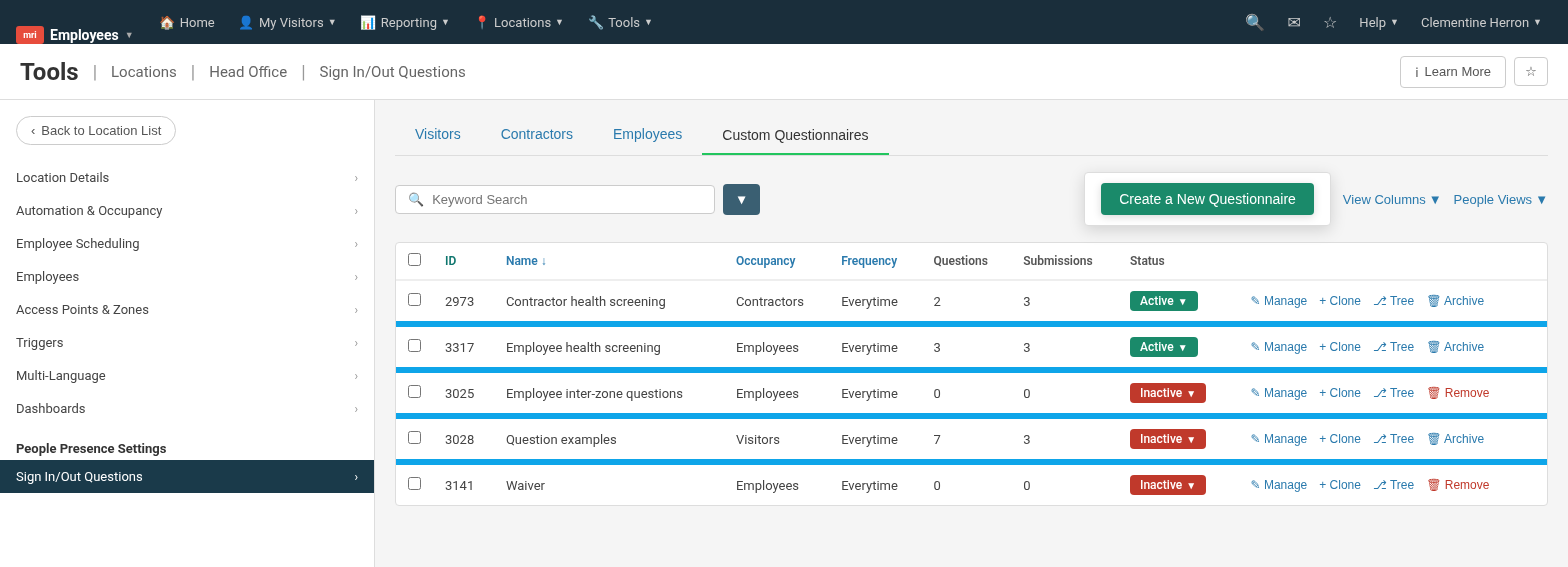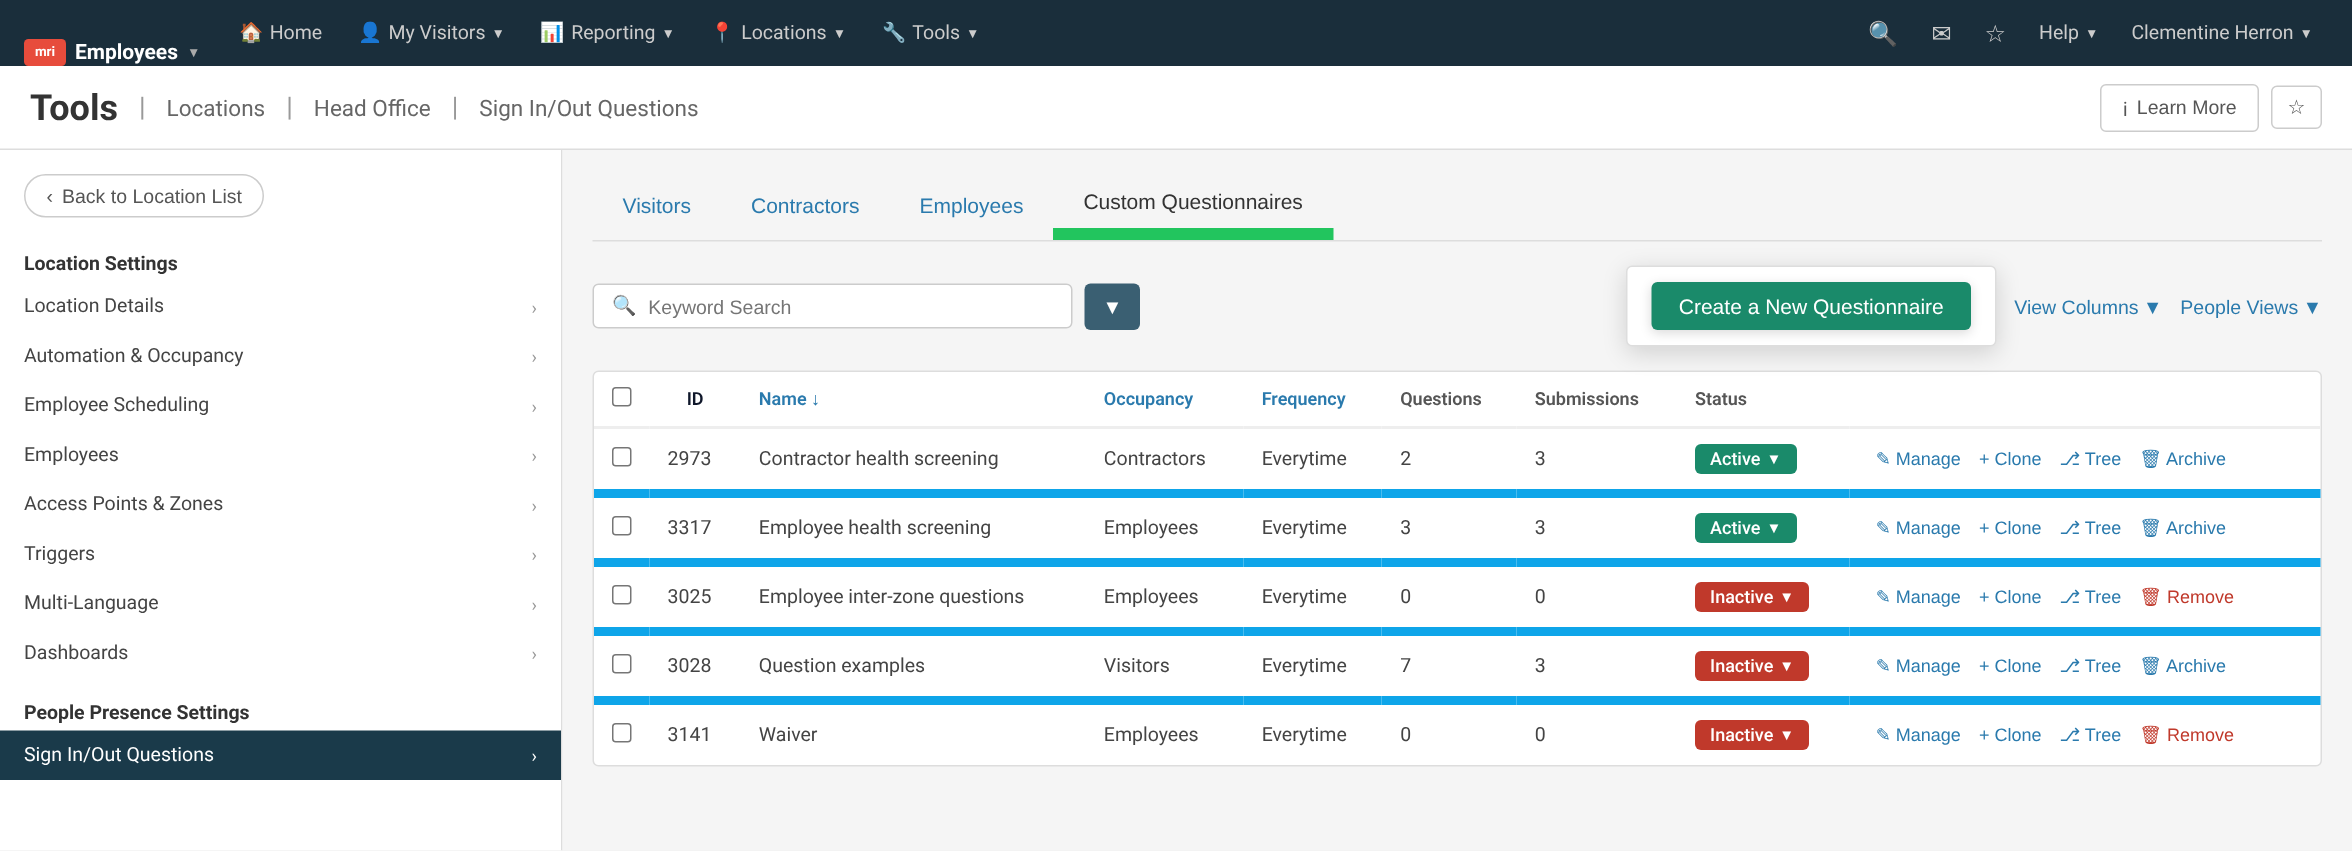--- a/index.html
+++ b/index.html
@@ -116,21 +116,21 @@
       padding: 10px 20px;
       cursor: pointer;
       font-size: 14px;
       color: #2a7aad;
       border: none;
       background: transparent;
       border-bottom: 3px solid transparent;
     }
     .tab.active {
       color: #333;
-      border-bottom: 8px solid #22c55e;
+      border-bottom: 2px solid #22c55e;
       font-weight: 500;
     }
 
     
     .toolbar {
       display: flex;
       align-items: center;
       justify-content: space-between;
       margin-bottom: 16px;
     }
@@ -270,21 +270,20 @@
 </div>
 
 <div class="main-layout">
 
   <aside class="sidebar">
     <button class="back-btn">
       <span>‹</span>
       <span>Back to Location List</span>
     </button>
 
-    <div class="sidebar-section-title">Location Settings</div>
 
     <div class="sidebar-item">
       <span>Location Details</span>
       <span class="chevron">›</span>
     </div>
     <div class="sidebar-item">
       <span>Automation &amp; Occupancy</span>
       <span class="chevron">›</span>
     </div>
     <div class="sidebar-item">
@@ -355,21 +354,21 @@
       </div>
     </div>
 
     <div class="table-container">
       <table>
         <thead>
           <tr>
             <th class="checkbox-col">
               <input type="checkbox" style="">
             </th>
-            <th style="color:#0f172a;text-align:center;">
+            <th style="color:#0f766e;">
               <span>ID</span>
             </th>
             <th style="color:#2a7aad;">
               <span>Name</span>
               <span class="sort-indicator"> ↓</span>
             </th>
             <th style="color:#2a7aad;">
               <span>Occupancy</span>
             </th>
             <th style="color:#2a7aad;">

